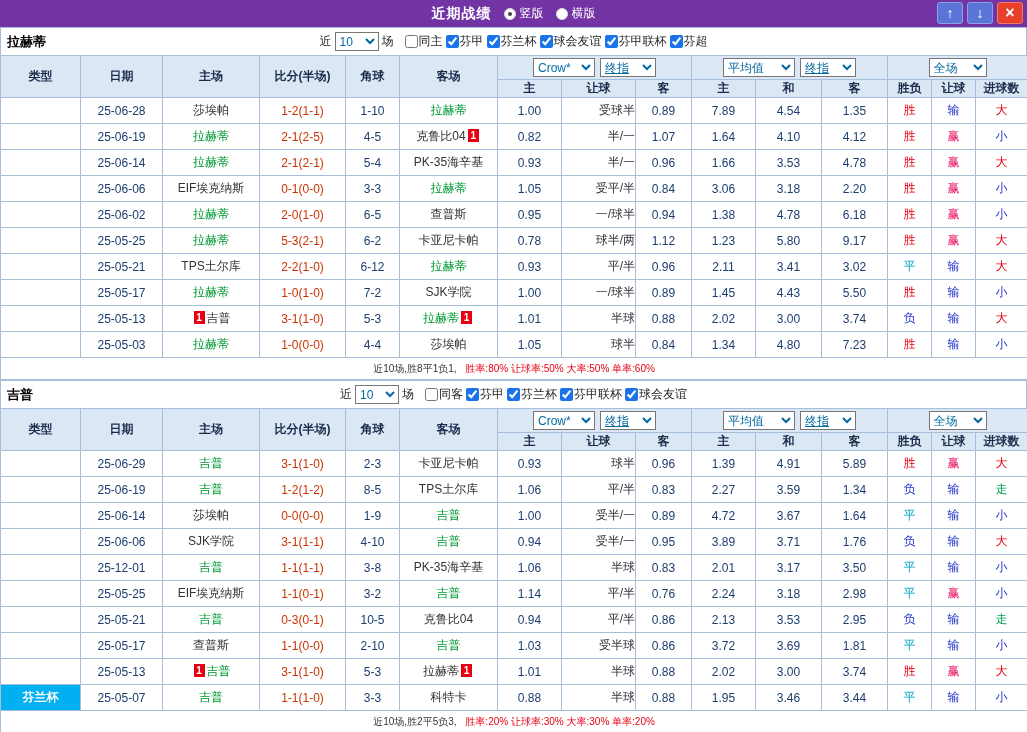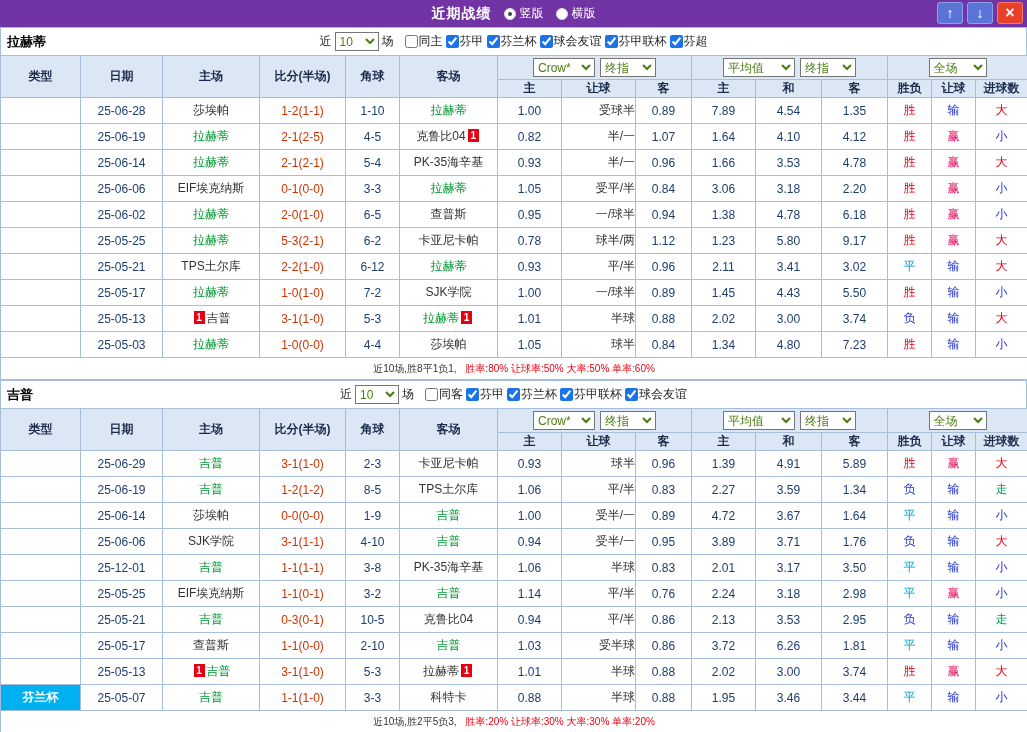--- a/index.html
+++ b/index.html
@@ -54,37 +54,37 @@
     border-bottom: none;
   }
   .team-name { position: absolute; left: 6px; font-weight: bold; font-size: 13px; color: #000; }
   .filters { display: flex; align-items: center; font-size: 12px; color: #222; }
   .filters .sel { margin: 0 3px; }
   .chk { display: inline-flex; align-items: center; cursor: pointer; }
   .chk input { width: 13px; height: 13px; accent-color: #1a73e8; margin: 0 1px 0 3px; cursor: pointer; }
   .chk.same { margin-left: 8px; }
   .sel {
     font-family: inherit; font-size: 12px; height: 19px;
-    border: 1px solid #767676; background: #fff; color: #4d7c0f;
+    border: 1px solid #767676; background: #fff; color: #0369a1;
   }
 
   
   table.grid { width: 1027px; table-layout: fixed; border-collapse: collapse; background: #fff; }
   .grid th, .grid td {
     border: 1px solid var(--border, #a6bed9);
     text-align: center; vertical-align: middle;
     overflow: hidden; white-space: nowrap;
   }
   .grid thead th { background: var(--header-bg, #dce7f5); color: #1a2b4a; font-weight: bold; font-size: 12px; }
   .hrow-top th { height: 24px; }
   .hrow-sub th { height: 17px; }
   .dd-cell .sel { vertical-align: middle; }
   .sel.w-count { width: 44px; }
   .sel.w-book  { width: 62px; margin-right: 5px; }
-  .sel.w-stage { width: 56px; }
+  .sel.w-stage { width: 56px; text-decoration: underline; }
   .sel.w-avg   { width: 72px; margin-right: 5px; }
   .sel.w-scope { width: 58px; }
 
   .grid tbody td { height: 26px; background: #fff; }
   td.type-cell { background: var(--type-blue, #1565b8); color: #fff; font-weight: bold; }
   td.type-cell.cyan { background: var(--type-cyan, #00b0f0); }
   td.date-cell, td.num-cell { color: var(--num-navy, #1c3d6e); }
   td.hcp-cell { color: var(--text-dark, #222); text-align: right; }
   td.score-cell { color: var(--score-red, #cc3300); }
   .team-green { color: var(--team-green, #009933); }
@@ -581,21 +581,21 @@
               <td class="type-cell">芬甲</td>
               <td class="date-cell">25-05-17</td>
               <td class="team-cell"><span class="team-plain">查普斯</span></td>
               <td class="score-cell">1-1(0-0)</td>
               <td class="num-cell">2-10</td>
               <td class="team-cell"><span class="team-green">吉普</span></td>
               <td class="num-cell">1.03</td>
               <td class="hcp-cell">受半球</td>
               <td class="num-cell">0.86</td>
               <td class="num-cell">3.72</td>
-              <td class="num-cell">6.26</td>
+              <td class="num-cell">3.69</td>
               <td class="num-cell">1.81</td>
               <td class="res-cell" style="color: rgb(0, 160, 200);">平</td>
               <td class="res-cell" style="color: rgb(34, 51, 204);">输</td>
               <td class="res-cell" style="color: rgb(34, 51, 204);">小</td>
             </tr>
             <tr>
               <td class="type-cell">芬甲</td>
               <td class="date-cell">25-05-13</td>
               <td class="team-cell"><span class="card">1</span><span class="team-green">吉普</span></td>
               <td class="score-cell">3-1(1-0)</td>

